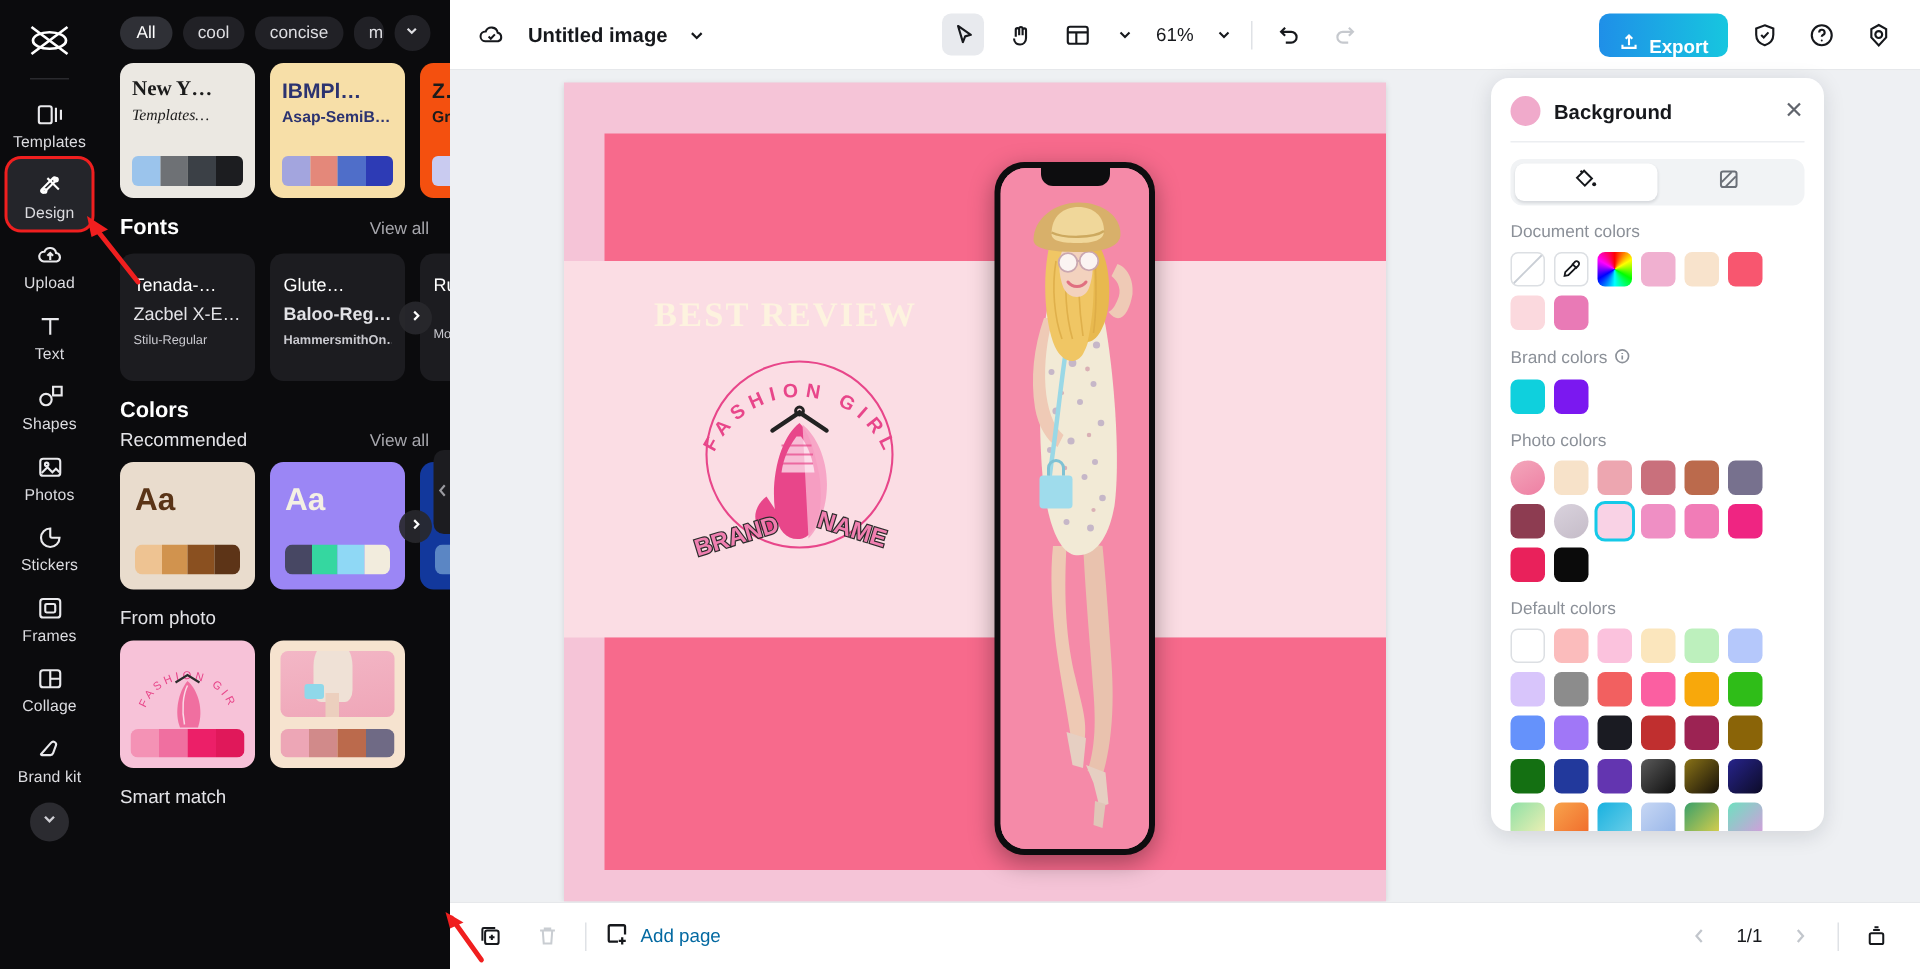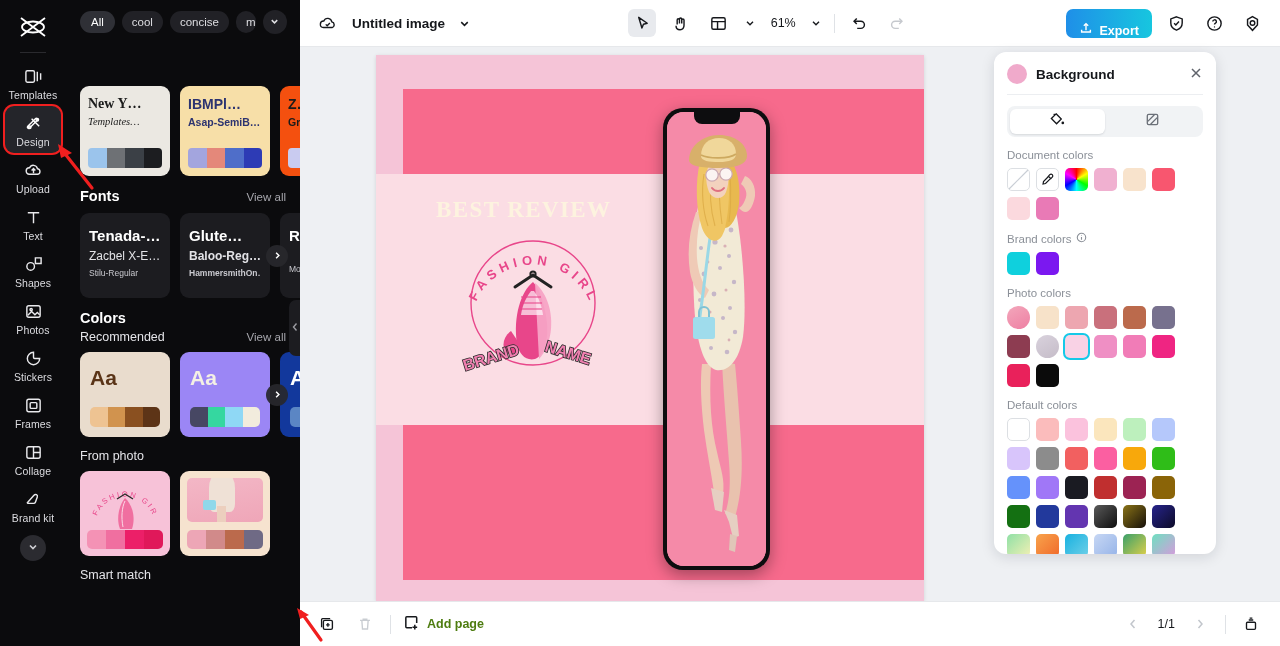--- a/index.html
+++ b/index.html
@@ -47,36 +47,36 @@
   .chip.on { background: #2f3036; color: #fff; font-weight: normal; padding: 5px 11px; }
   .chip.clipped { max-width: 44px; overflow: hidden; }
   .chip-more {
     width: 24px; height: 24px; border-radius: 12px; background: #212126;
     display: flex; align-items: center; justify-content: center; cursor: pointer; flex: 0 0 24px;
   }
 
   .cardrow { display: flex; gap: 10px; margin-bottom: 6px; position: relative; }
   .tcard {
     width: 90px; height: 90px; border-radius: 9px; overflow: hidden;
-    flex: 0 0 90px; padding: 10px 8px 8px; position: relative; cursor: pointer; margin-top: 44px;
+    flex: 0 0 90px; padding: 10px 8px 8px; position: relative; cursor: pointer;
   }
   .tcard .t1 { font-size: 14px; font-weight: bold; white-space: nowrap; overflow: hidden; }
   .tcard .t2 { font-size: 10.5px; margin-top: 4px; white-space: nowrap; overflow: hidden; }
   .swatches { position: absolute; left: 8px; right: 8px; bottom: 8px; height: 20px; display: flex; border-radius: 4px; overflow: hidden; }
   .swatches i { flex: 1; display: block; }
 
   .sect-head { display: flex; justify-content: space-between; align-items: baseline; margin: 12px 0 9px; }
   .sect-head h3 { font-size: 14.5px; font-weight: bold; color: #fff; }
   .viewall { font-size: 11.5px; color: #a7a7ad; cursor: pointer; }
 
   .fcard {
     width: 90px; height: 85px; border-radius: 9px; background: #1c1c20;
     flex: 0 0 90px; padding: 14px 9px; cursor: pointer; overflow: hidden;
   }
-  .fcard .f1 { font-size: 15px; font-weight: bold; color: #fff; white-space: nowrap; overflow: hidden; }
+  .fcard .f1 { font-size: 12px; font-weight: normal; color: #fff; white-space: nowrap; overflow: hidden; }
   .fcard .f2 { font-size: 12px; font-weight: bold; color: #e2e2e6; margin-top: 5px; white-space: nowrap; overflow: hidden; }
   .fcard .f3 { font-size: 8.5px; color: #c9c9cf; margin-top: 5px; white-space: nowrap; overflow: hidden; }
 
   .ccard { width: 90px; height: 85px; border-radius: 9px; flex: 0 0 90px; position: relative; padding: 14px 10px; cursor: pointer; overflow: hidden; }
   .ccard .aa { font-size: 21px; font-weight: bold; }
   .cstrip { position: absolute; left: 10px; right: 10px; bottom: 10px; height: 20px; display: flex; border-radius: 5px; overflow: hidden; }
   .cstrip i { flex: 1; }
 
   .arrow-btn {
     position: absolute; width: 22px; height: 22px; border-radius: 50%;
@@ -136,21 +136,21 @@
   }
   .phone-screen { width: 100%; height: 100%; border-radius: 17px; overflow: hidden; position: relative; background: #f58aa8; }
   .notch { position: absolute; left: 50%; transform: translateX(-50%); top: 0; width: 46px; height: 12px; background: #0d0d0f; border-radius: 0 0 8px 8px; z-index: 3; }
 
   
   .bottombar {
     height: 45px; background: #fff; border-top: 1px solid #e6e8eb;
     display: flex; align-items: center; padding: 0 14px; gap: 12px; flex: 0 0 45px;
   }
   .bb-icon { width: 26px; height: 26px; display: flex; align-items: center; justify-content: center; cursor: pointer; color: #16181c; }
-  .addpage { display: flex; align-items: center; gap: 7px; font-size: 12.5px; font-weight: bold; color: #4d7c0f; cursor: pointer; }
+  .addpage { display: flex; align-items: center; gap: 7px; font-size: 12.5px; font-weight: normal; color: #0369a1; cursor: pointer; }
   .pageno { font-size: 12.5px; color: #16181c; }
 
   
   .bgpanel {
     position: absolute; right: 64px; top: 52px; width: 222px; height: 502px;
     background: #fff; border-radius: 12px; box-shadow: 0 3px 14px rgba(16,24,40,.13);
     padding: 12px 13px; z-index: 20; overflow: hidden;
   }
   .bg-head { display: flex; align-items: center; gap: 9px; padding-bottom: 10px; border-bottom: 1px solid #eceef1; }
   .bg-dot { width: 20px; height: 20px; border-radius: 50%; background: #f0aacb; }

